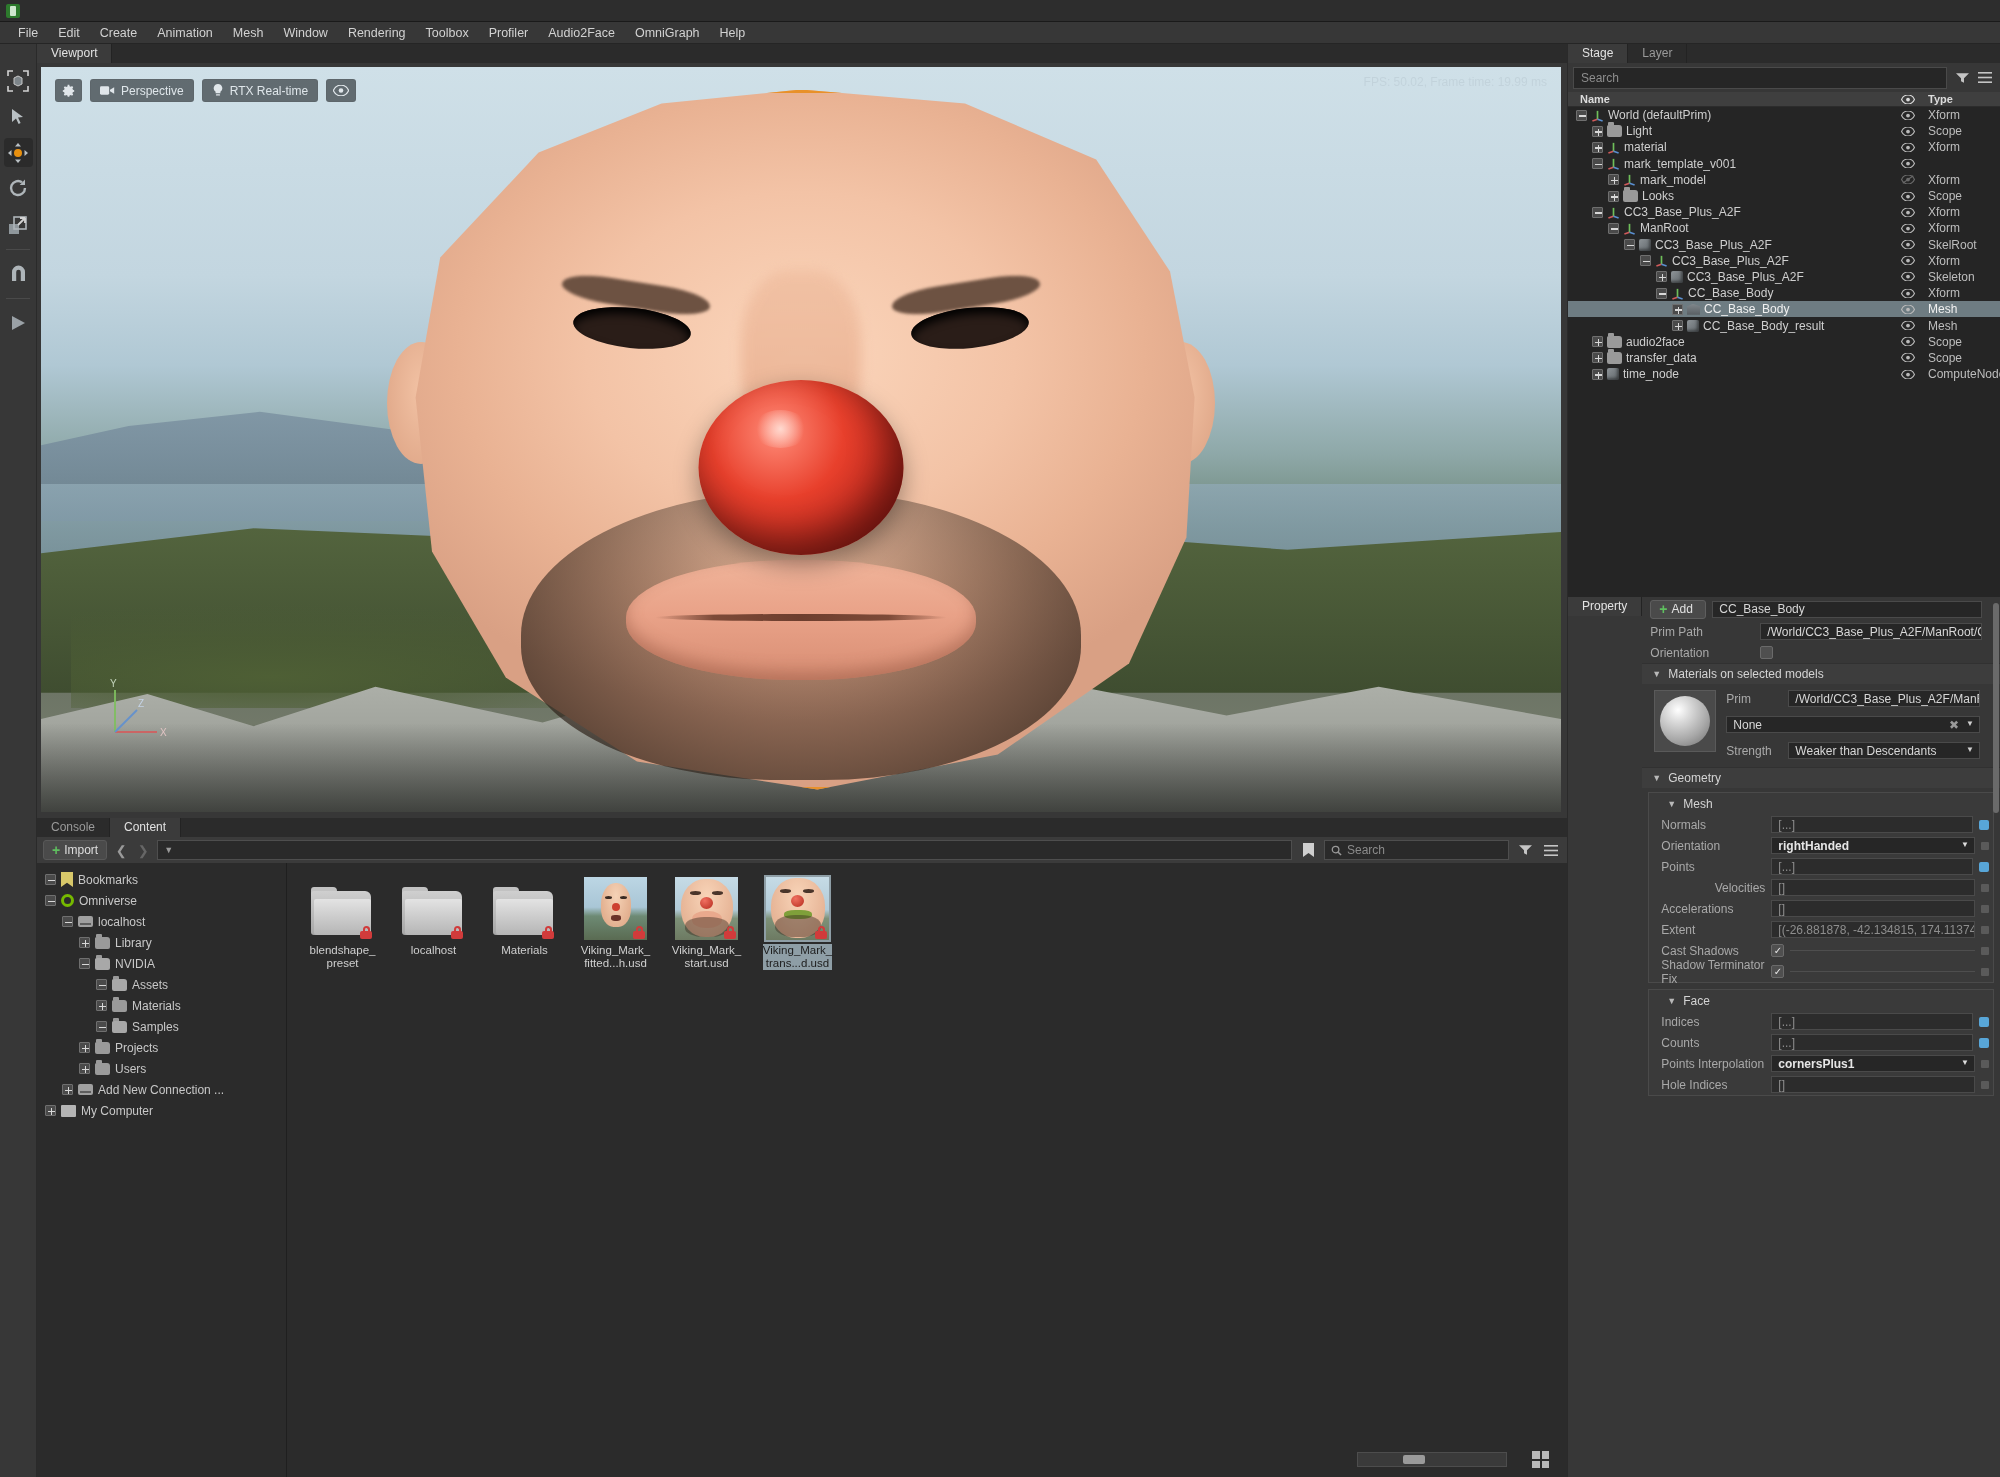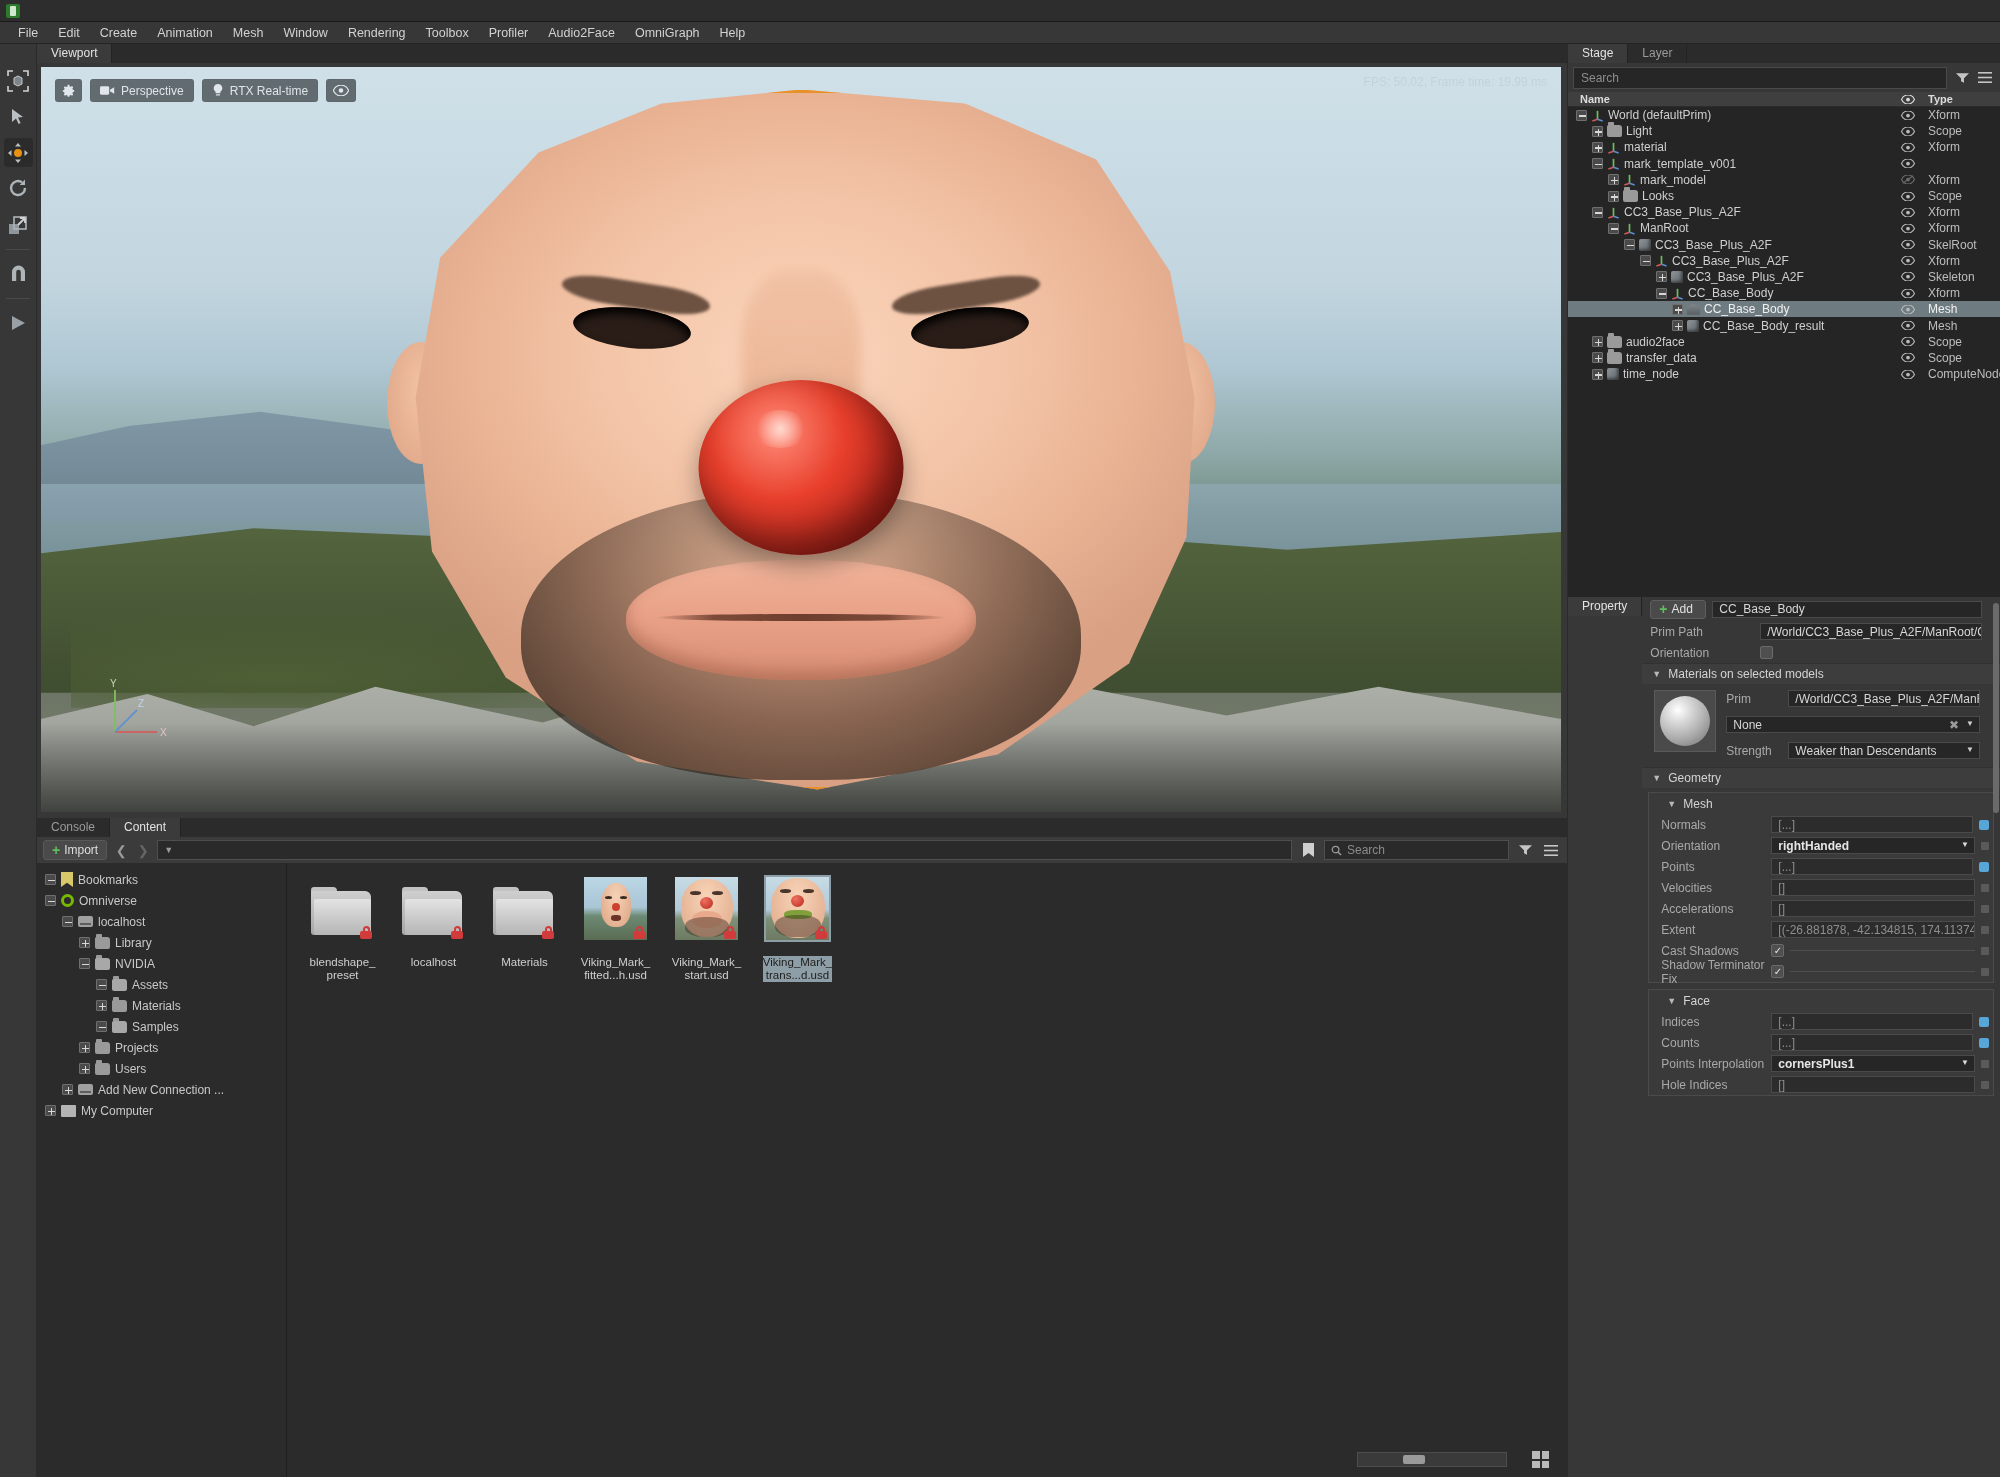--- a/index.html
+++ b/index.html
@@ -145,21 +145,21 @@
      background:linear-gradient(#cfcfcf,#a6a6a6); border-radius:3px 6px 3px 3px;}
   .folder-ico .tab2 { position:absolute; left:0; top:0; width:26px; height:8px;
      background:#c2c2c2; border-radius:3px 4px 0 0;}
   .folder-ico .front { position:absolute; left:3px; top:12px; width:57px; height:36px;
      background:linear-gradient(#e3e3e3,#b5b5b5); border-radius:2px 2px 3px 3px;}
   .lock { position:absolute; right:2px; bottom:1px; width:12px; height:13px;}
   .lock .body { position:absolute; bottom:0; width:12px; height:8px; background:#d13b3b; border-radius:2px;}
   .lock .sh { position:absolute; top:0; left:2.5px; width:7px; height:7px;
      border:2px solid #d13b3b; border-bottom:none; border-radius:4px 4px 0 0;}
   .img-thumb { width:63px; height:63px; position:relative; overflow:hidden; }
-  .cap { font-size:11.5px; line-height:13px; text-align:center; color:#cfcfcf; margin-top:16px; white-space:nowrap;}
+  .cap { font-size:11.5px; line-height:13px; text-align:center; color:#cfcfcf; margin-top:4px; white-space:nowrap;}
   .cell.selected .cap { background:#8e9ea6; color:#1d1d1d; }
   .cell.selected .img-thumb { outline:2px solid #8e9ea6; }
   #zoomslider { position:absolute; right:60px; bottom:10px; width:150px; height:15px;
      background:#3a3a3a; border:1px solid #4d4d4d; display:flex; align-items:center;}
   #zoomknob { width:22px; height:9px; background:#9a9a9a; border-radius:2px; margin-left:45px;}
   #gridmode { position:absolute; right:18px; bottom:9px; width:17px; height:17px;
      display:grid; grid-template-columns:1fr 1fr; grid-template-rows:1fr 1fr; gap:2px;}
   #gridmode i { background:#b9b9b9; }
 
   
@@ -995,21 +995,21 @@
                   <span>rightHanded</span>
                   <span style="position:absolute;right:5px;top:2px;font-size:8px;color:#dcdcdc">▼</span>
                 </div>
                 <span class="dot-sq"></span>
               </div>
               <div class="prow" style="padding-left: 12px;">
                 <div class="plabel">Points</div>
                 <div class="pfield dk">[...]</div>
                 <span class="blue-sq"></span>
               </div>
-              <div class="prow" style="padding-left: 12px;">
+              <div class="prow" style="padding-left: 12px; text-align: right;">
                 <div class="plabel">Velocities</div>
                 <div class="pfield dk">[]</div>
                 <span class="dot-sq"></span>
               </div>
               <div class="prow" style="padding-left: 12px;">
                 <div class="plabel">Accelerations</div>
                 <div class="pfield dk">[]</div>
                 <span class="dot-sq"></span>
               </div>
               <div class="prow" style="padding-left: 12px;">

